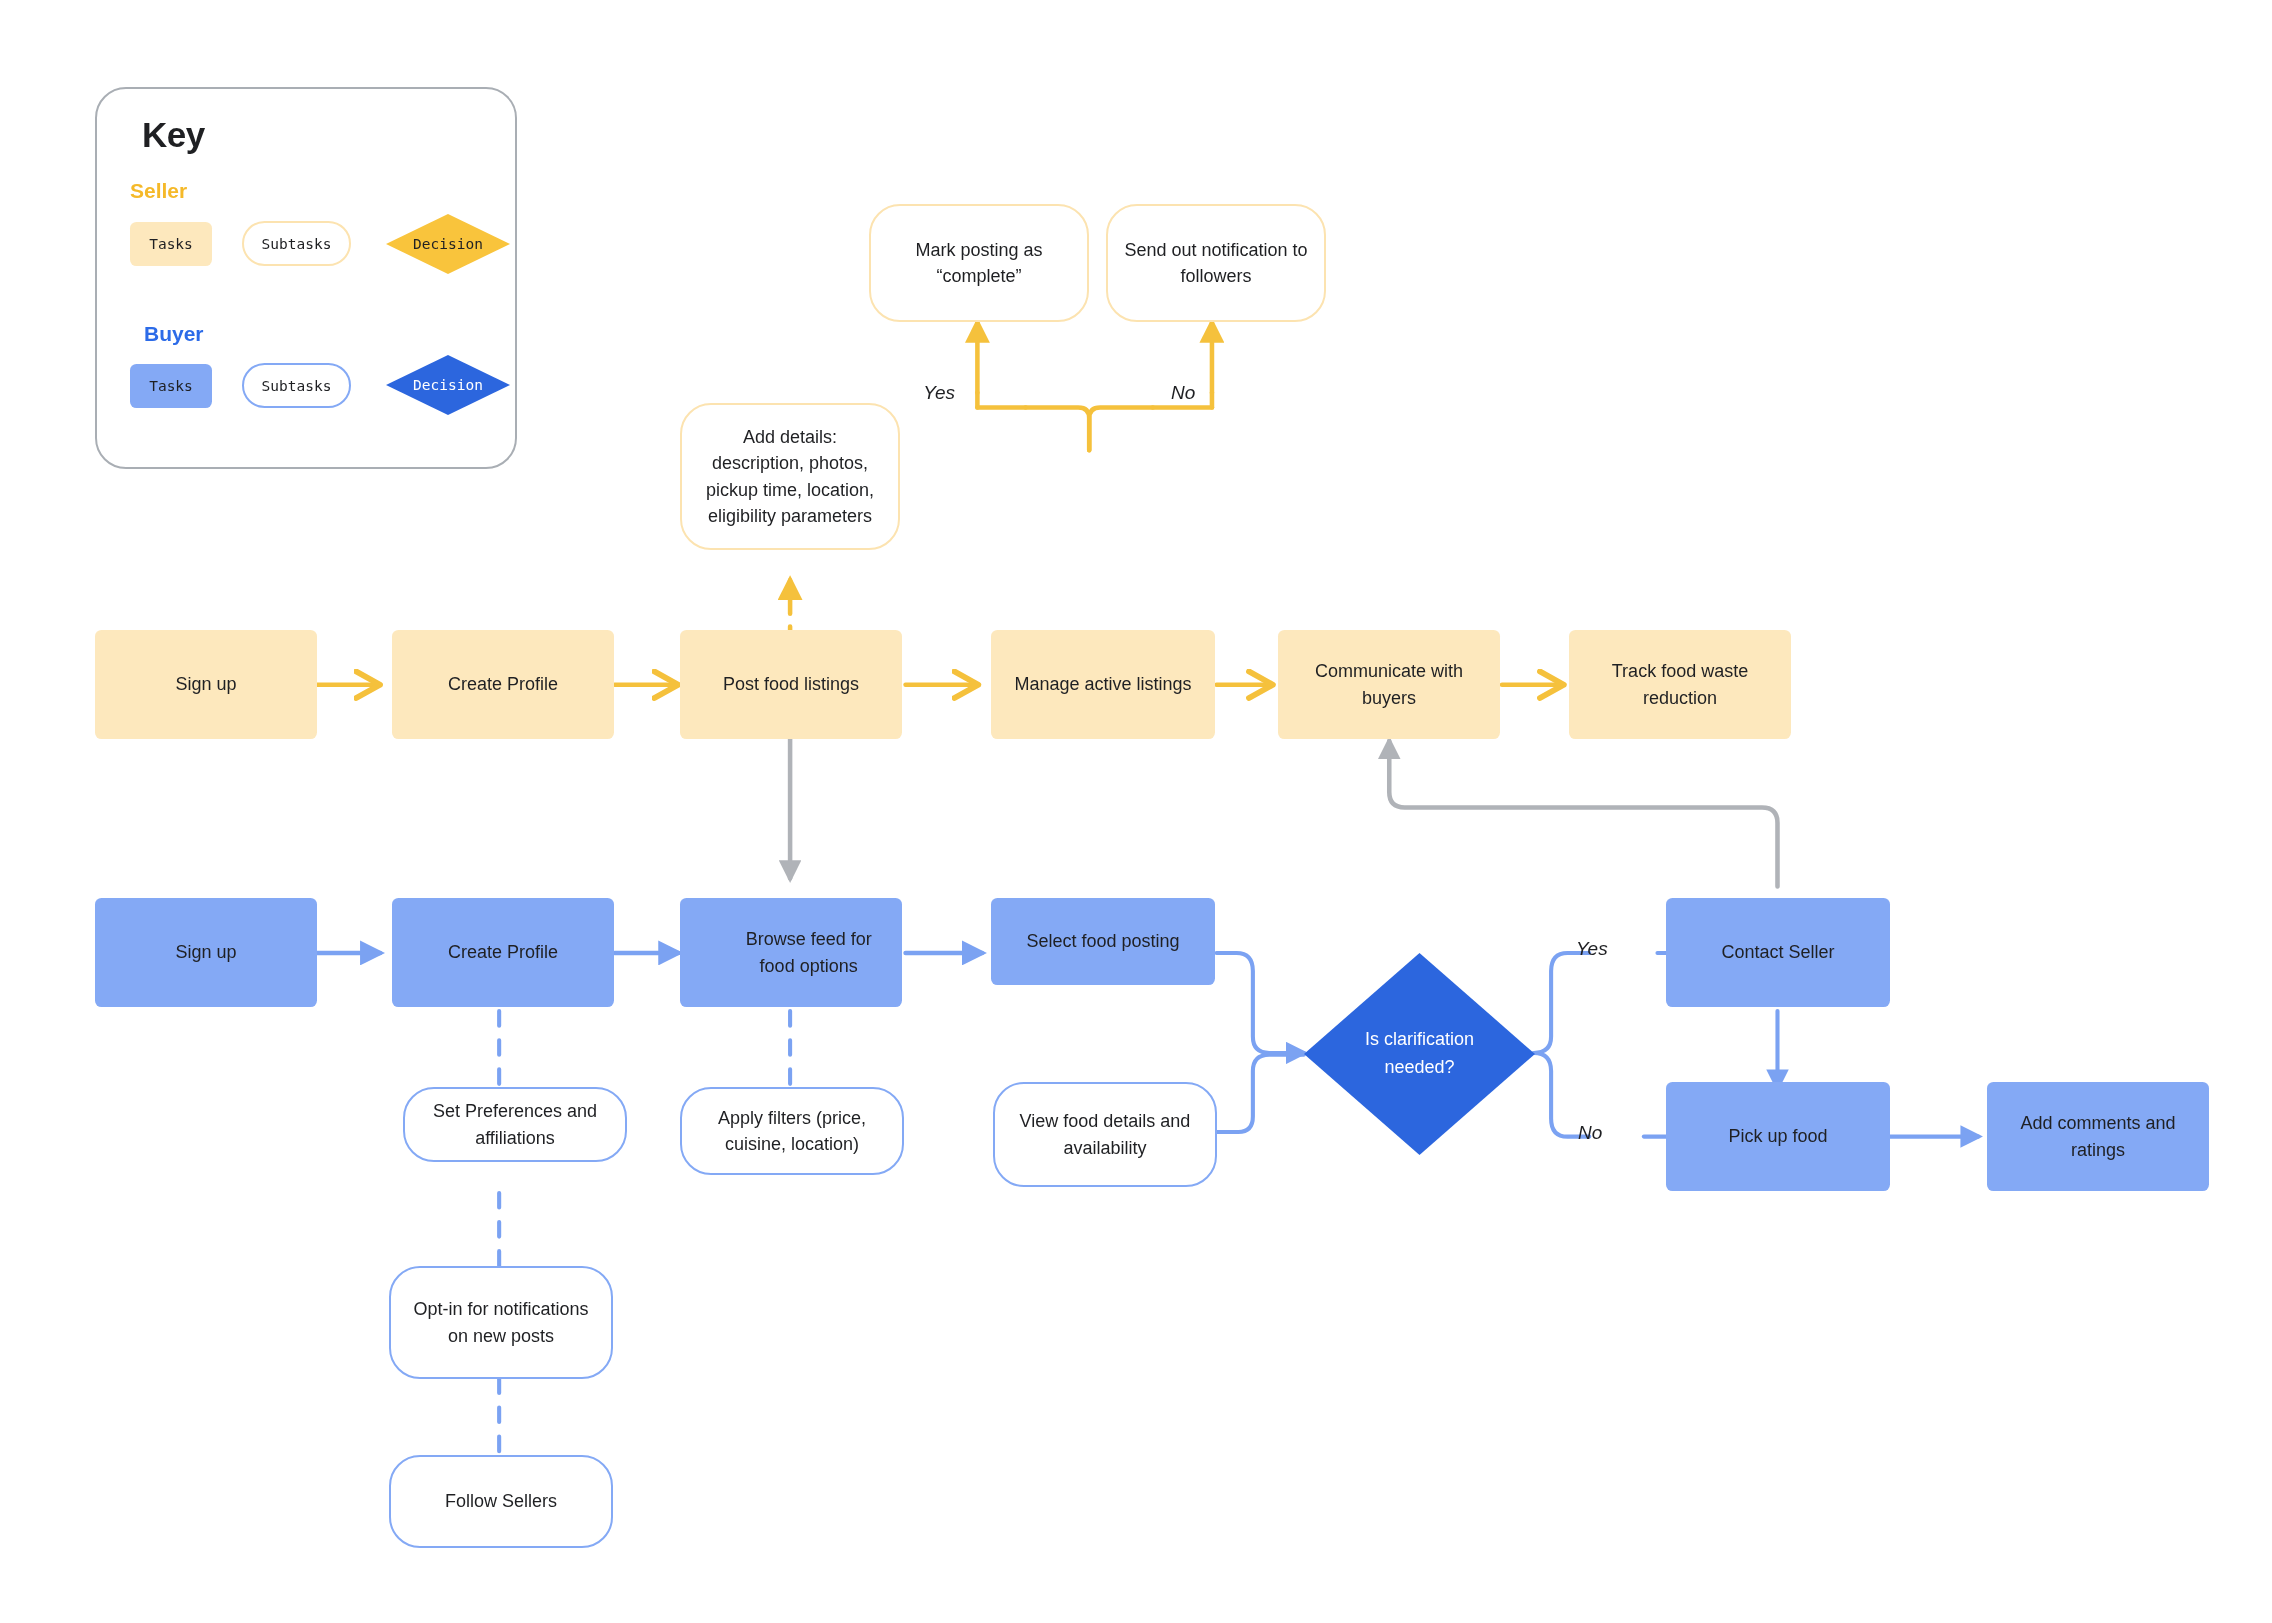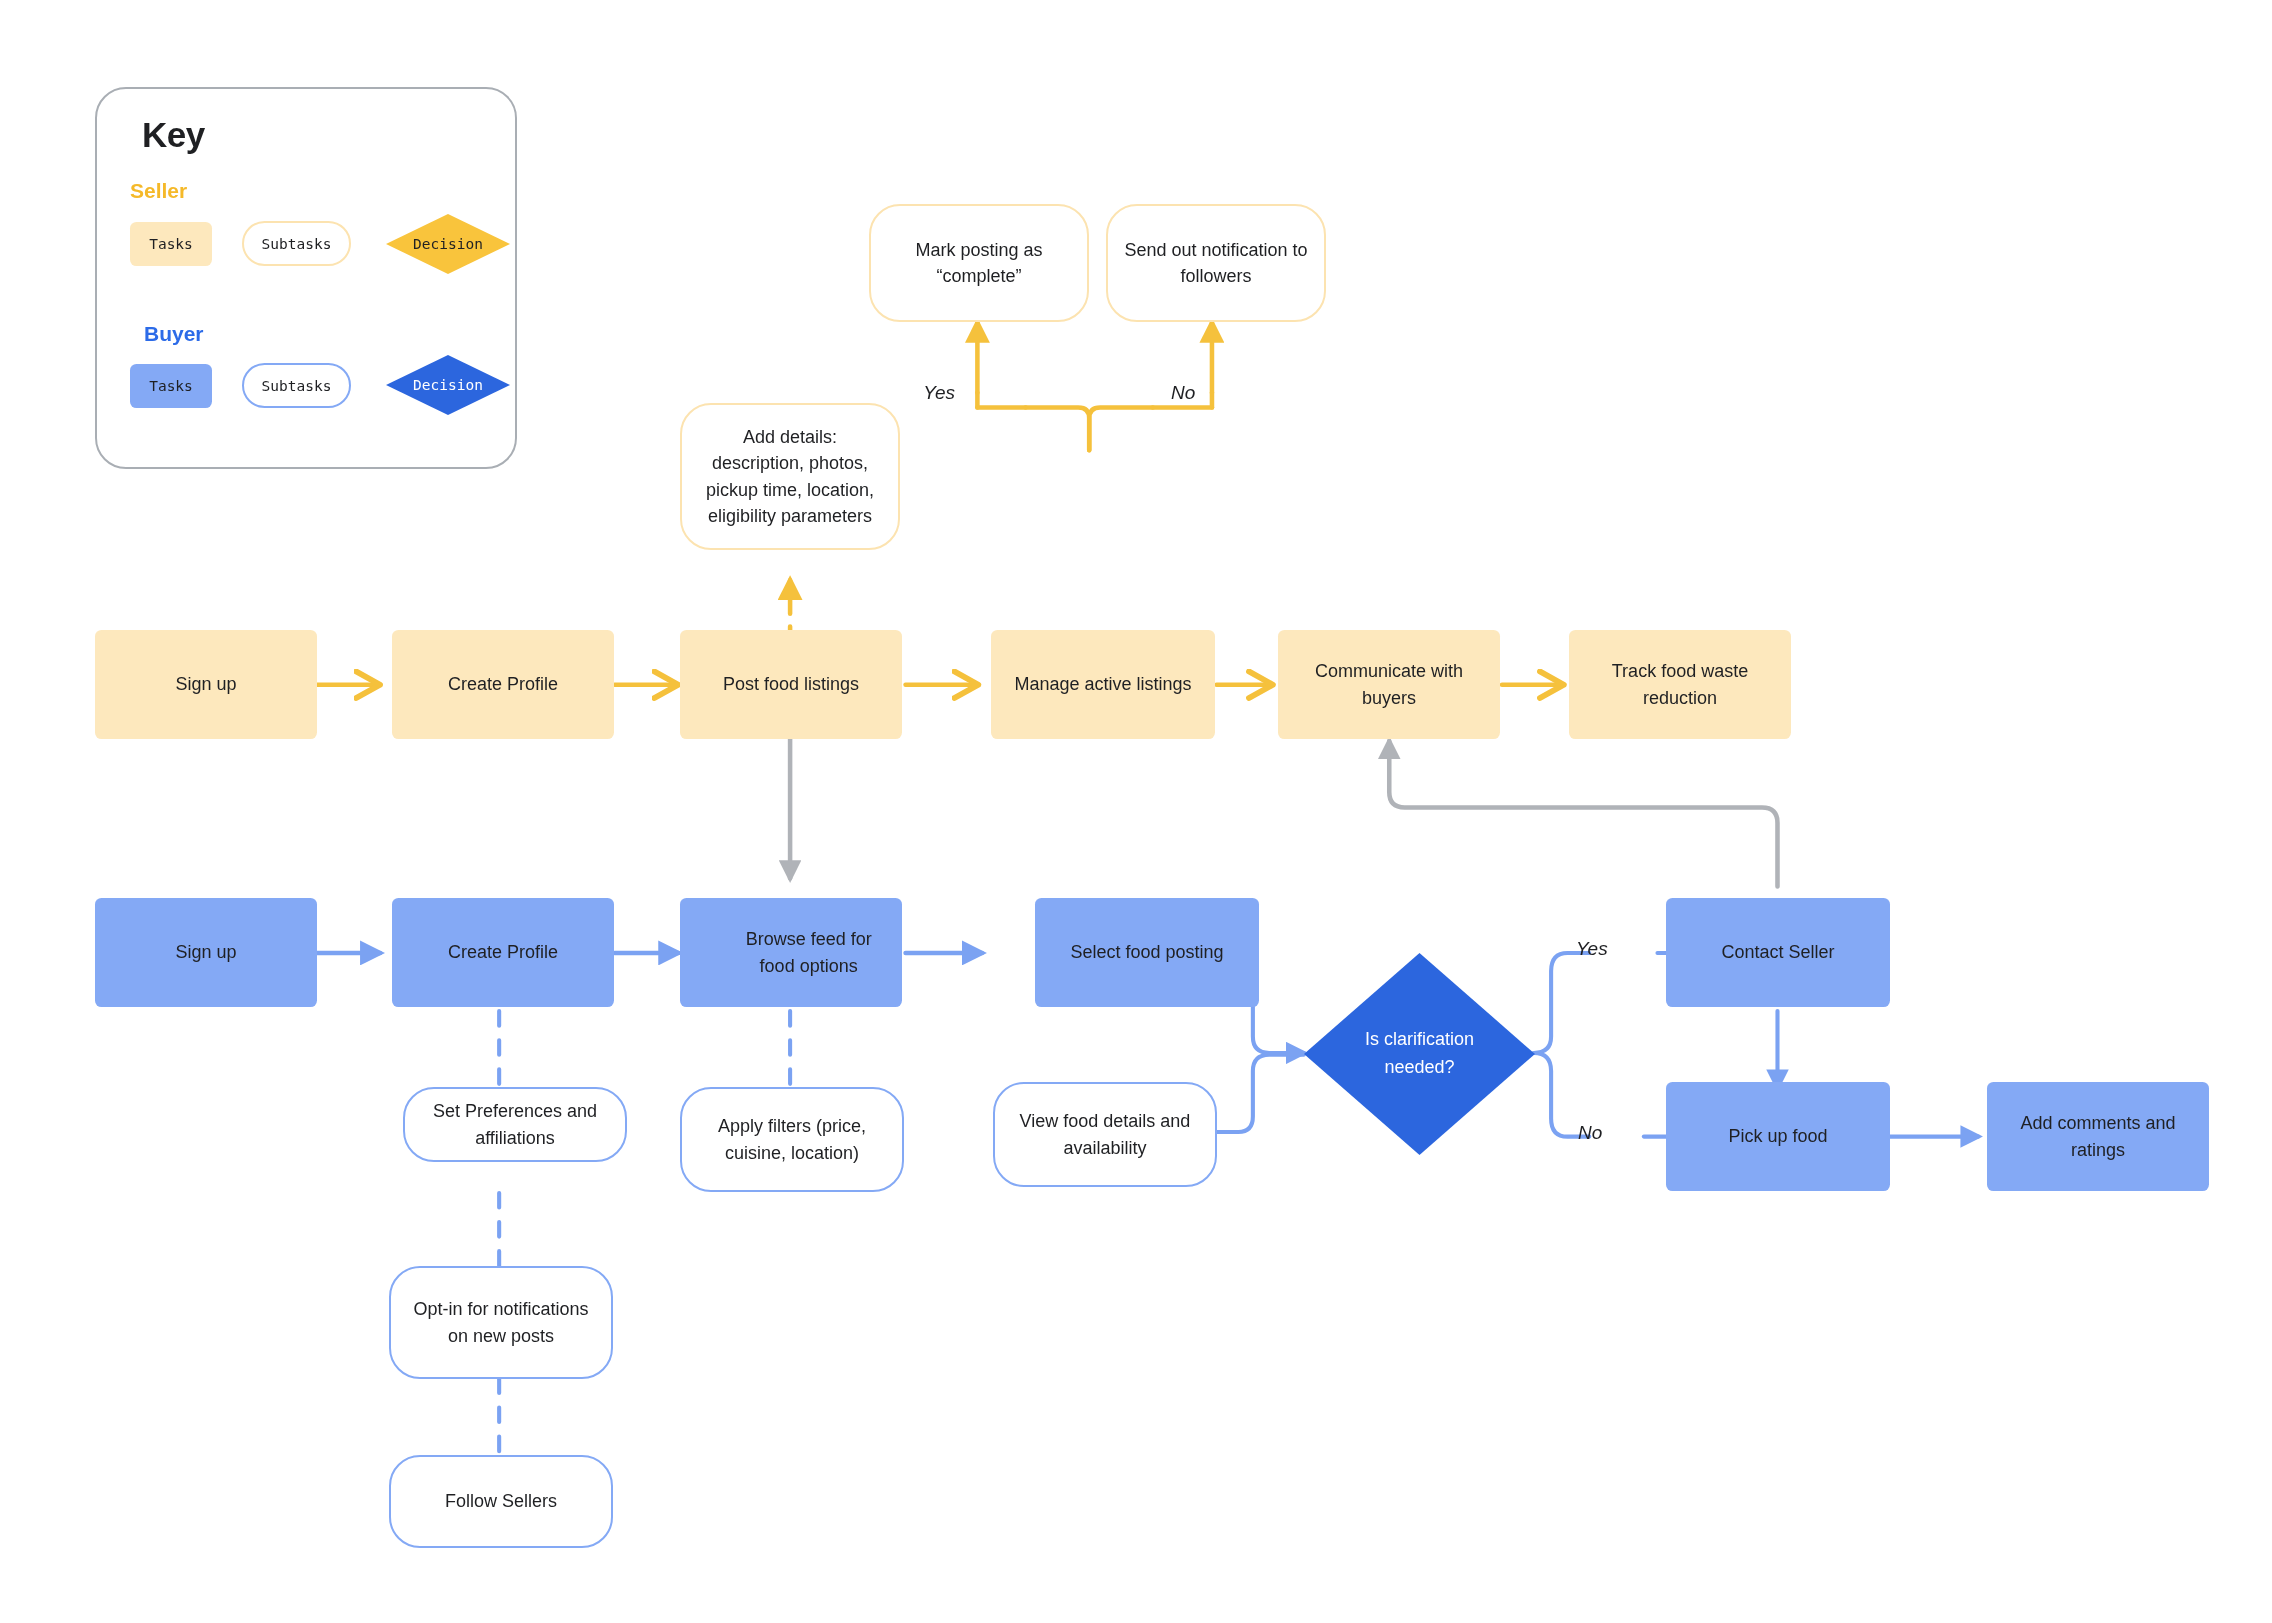--- a/index.html
+++ b/index.html
@@ -284,21 +284,21 @@
 
   <div class="node task buyer-task-bg" style="left:95px; top:898px; width:222px; height:109px;">
     <span>Sign up</span>
   </div>
   <div class="node task buyer-task-bg" style="left:392px; top:898px; width:222px; height:109px;">
     <span>Create Profile</span>
   </div>
   <div class="node task buyer-task-bg" style="left:680px; top:898px; width:222px; height:109px;padding-left:48px;">
     <span>Browse feed for food options</span>
   </div>
-  <div class="node task buyer-task-bg" style="left:991px; top:898px; width:224px; height:109px;margin-left:44px;">
+  <div class="node task buyer-task-bg" style="left:991px; top:898px; width:224px; height:87px;">
     <span>Select food posting</span>
   </div>
   <div class="node task buyer-task-bg" style="left:1666px; top:898px; width:224px; height:109px;">
     <span>Contact Seller</span>
   </div>
   <div class="node task buyer-task-bg" style="left:1666px; top:1082px; width:224px; height:109px;">
     <span>Pick up food</span>
   </div>
   <div class="node task buyer-task-bg" style="left:1987px; top:1082px; width:222px; height:109px;">
     <span>Add comments and ratings</span>
@@ -314,21 +314,21 @@
 
   <div class="node subtask buyer-sub-bd" style="left:403px; top:1087px; width:224px; height:75px;">
     <span>Set Preferences and affiliations</span>
   </div>
   <div class="node subtask buyer-sub-bd" style="left:389px; top:1266px; width:224px; height:113px;">
     <span>Opt-in for notifications on new posts</span>
   </div>
   <div class="node subtask buyer-sub-bd" style="left:389px; top:1455px; width:224px; height:93px;">
     <span>Follow Sellers</span>
   </div>
-  <div class="node subtask buyer-sub-bd" style="left:680px; top:1087px; width:224px; height:105px;">
+  <div class="node subtask buyer-sub-bd" style="left:680px; top:1087px; width:224px; height:88px;">
     <span>Apply filters (price, cuisine, location)</span>
   </div>
   <div class="node subtask buyer-sub-bd" style="left:993px; top:1082px; width:224px; height:105px;">
     <span>View food details and availability</span>
   </div>
 
 </div>
 
 
 </body></html>

